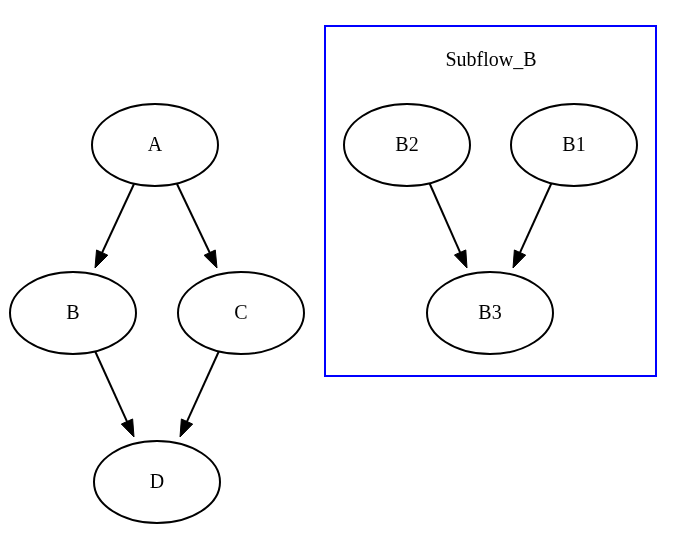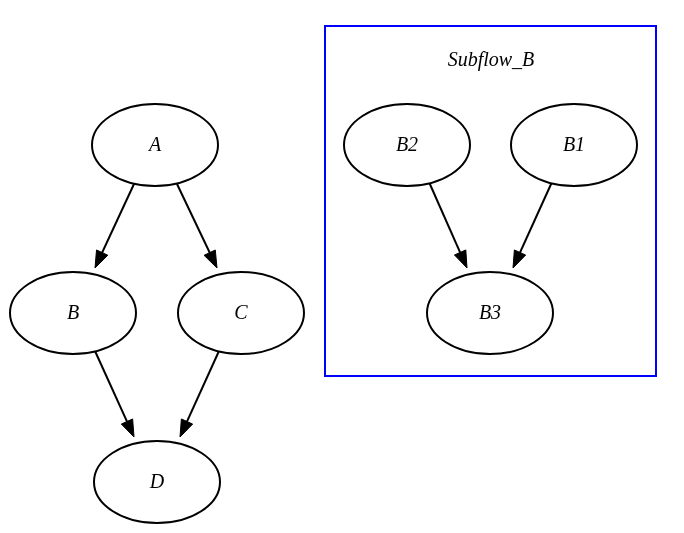--- a/index.html
+++ b/index.html
@@ -10,21 +10,20 @@
   }
   body {
     font-family: "Liberation Serif", serif;
   }
   #canvas-wrap {
     position: relative;
     width: 684px;
     height: 533px;
     background: #ffffff;
     overflow: hidden;
-    font-style: italic;
   }
   svg#graph-svg {
     display: block;
     width: 684px;
     height: 533px;
   }
   .node-ellipse {
     fill: #ffffff;
     stroke: #000000;
     stroke-width: 2;

